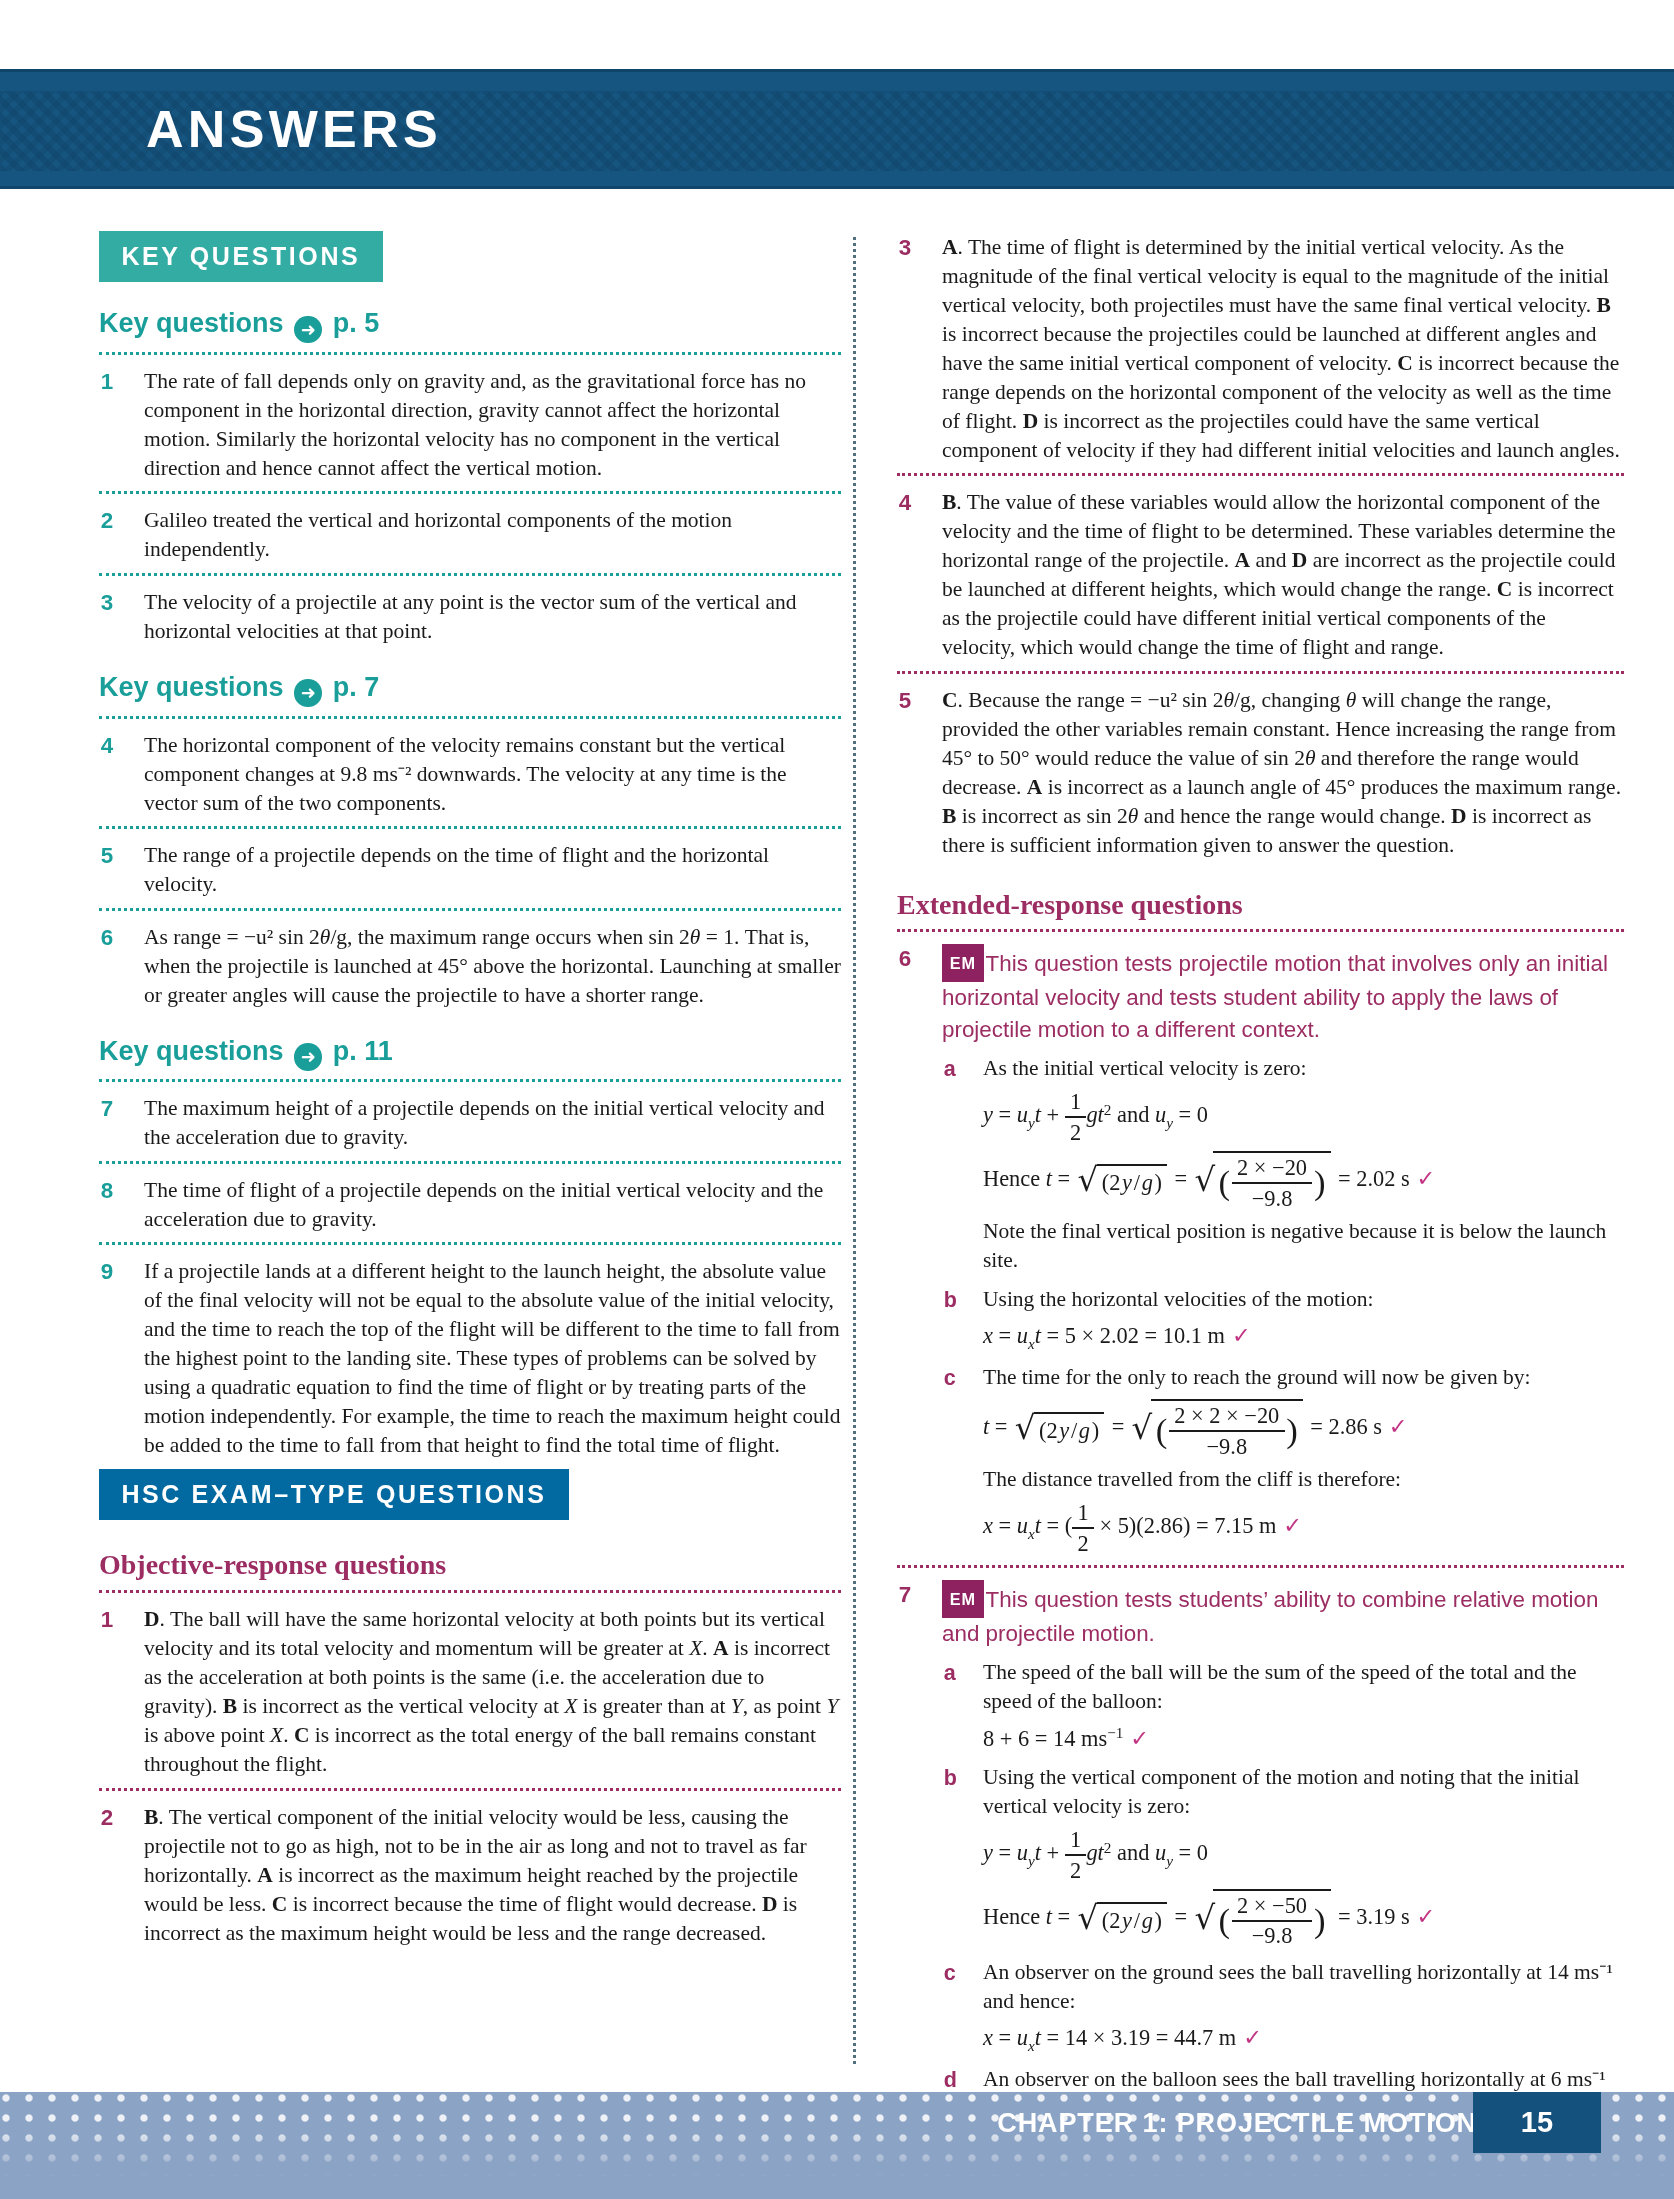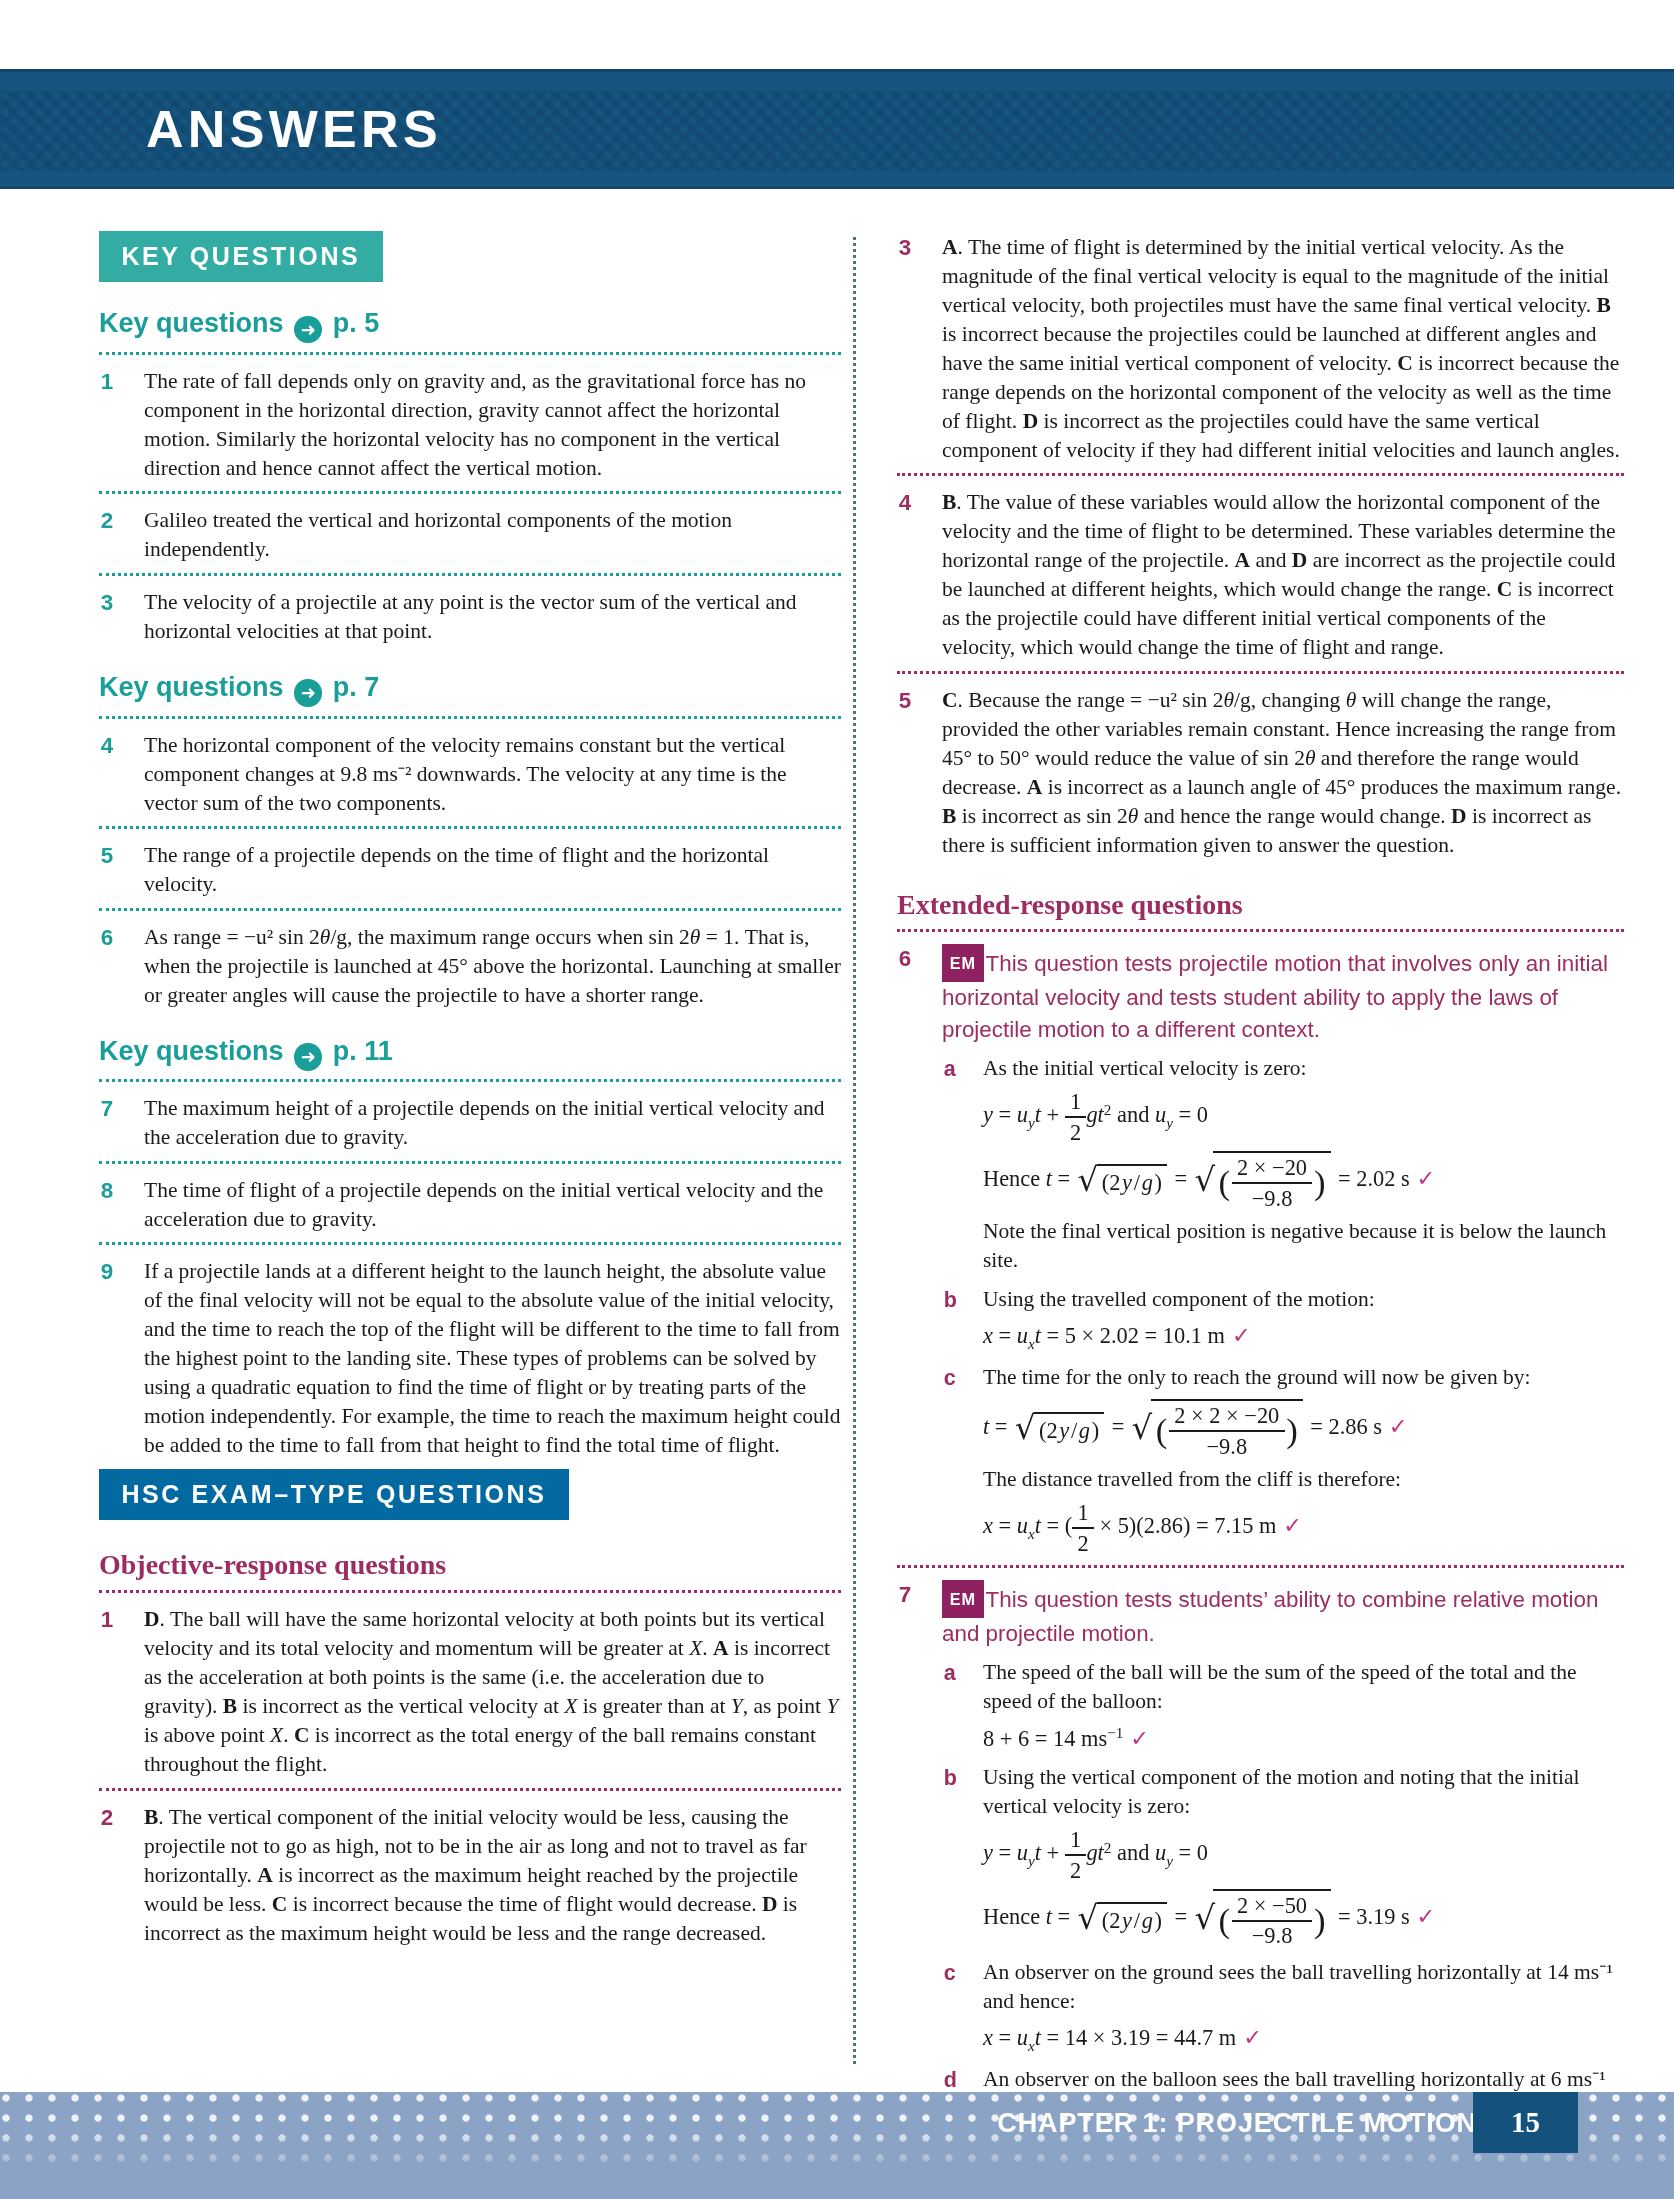--- a/index.html
+++ b/index.html
@@ -63,22 +63,22 @@
   .bigpar{font-size:1.55em;font-weight:normal;vertical-align:middle;}
   .check{color:#c23383;font-family:"DejaVu Sans",sans-serif;font-weight:bold;font-size:22.4px;margin-left:6.9px;}
 
   
   .footer-band{position:absolute;left:0;top:2092px;width:100%;height:107px;background-color:#8ba3c5;
       background-image:linear-gradient(to bottom,rgba(139,163,197,0) 0%,rgba(139,163,197,0) 30%,#8ba3c5 80%),
         radial-gradient(circle at 6px 6px,rgba(255,255,255,.85) 3px,rgba(255,255,255,0) 4.3px);
       background-size:auto,23px 20px;padding-left:46px;}
   .footer-chapter{position:absolute;right:243px;top:16.3px;color:#fff;font-family:"Liberation Sans",sans-serif;
       font-weight:bold;font-size:27px;letter-spacing:0.9px;}
-  .footer-page{position:absolute;left:1473px;top:0;width:105px;height:61px;background:#15517d;color:#fff;
-      text-align:center;line-height:61px;font-family:Liberation Serif, serif;font-weight:bold;font-size:29px;}
+  .footer-page{position:absolute;left:1473px;top:0;width:128px;height:61px;background:#15517d;color:#fff;
+      text-align:center;line-height:61px;font-family:Liberation Sans, sans-serif;font-weight:bold;font-size:29px;}
 </style>
 </head>
 <body>
 
 <div class="page">
   <div class="header-band">
     <div class="answers-title">ANSWERS</div>
   </div>
 
   <div class="col-left" id="col-left"><div class="badge teal">KEY QUESTIONS</div><div class="kq-head"><span>Key questions </span><span class="arrow">➜</span><span> p. 5</span></div><div class="rule"></div><div class="item teal"><span class="num">1</span><span class="body">The rate of fall depends only on gravity and, as the gravitational force has no component in the horizontal direction, gravity cannot affect the horizontal motion. Similarly the horizontal velocity has no component in the vertical direction and hence cannot affect the vertical motion.</span></div><div class="rule"></div><div class="item teal"><span class="num">2</span><span class="body">Galileo treated the vertical and horizontal components of the motion independently.</span></div><div class="rule"></div><div class="item teal"><span class="num">3</span><span class="body">The velocity of a projectile at any point is the vector sum of the vertical and horizontal velocities at that point.</span></div><div class="kq-head"><span>Key questions </span><span class="arrow">➜</span><span> p. 7</span></div><div class="rule"></div><div class="item teal"><span class="num">4</span><span class="body">The horizontal component of the velocity remains constant but the vertical component changes at 9.8 ms⁻² downwards. The velocity at any time is the vector sum of the two components.</span></div><div class="rule"></div><div class="item teal"><span class="num">5</span><span class="body">The range of a projectile depends on the time of flight and the horizontal velocity.</span></div><div class="rule"></div><div class="item teal"><span class="num">6</span><span class="body">As range = −u² sin 2<i>θ</i>/g, the maximum range occurs when sin 2<i>θ</i> = 1. That is, when the projectile is launched at 45° above the horizontal. Launching at smaller or greater angles will cause the projectile to have a shorter range.</span></div><div class="kq-head"><span>Key questions </span><span class="arrow">➜</span><span> p. 11</span></div><div class="rule"></div><div class="item teal"><span class="num">7</span><span class="body">The maximum height of a projectile depends on the initial vertical velocity and the acceleration due to gravity.</span></div><div class="rule"></div><div class="item teal"><span class="num">8</span><span class="body">The time of flight of a projectile depends on the initial vertical velocity and the acceleration due to gravity.</span></div><div class="rule"></div><div class="item teal"><span class="num">9</span><span class="body">If a projectile lands at a different height to the launch height, the absolute value of the final velocity will not be equal to the absolute value of the initial velocity, and the time to reach the top of the flight will be different to the time to fall from the highest point to the landing site. These types of problems can be solved by using a quadratic equation to find the time of flight or by treating parts of the motion independently. For example, the time to reach the maximum height could be added to the time to fall from that height to find the total time of flight.</span></div><div class="badge purple">HSC EXAM–TYPE QUESTIONS</div><div class="sub-head">Objective-response questions</div><div class="rule purple"></div><div class="item purple"><span class="num">1</span><span class="body"><b>D</b>. The ball will have the same horizontal velocity at both points but its vertical velocity and its total velocity and momentum will be greater at <i>X</i>. <b>A</b> is incorrect as the acceleration at both points is the same (i.e. the acceleration due to gravity). <b>B</b> is incorrect as the vertical velocity at <i>X</i> is greater than at <i>Y</i>, as point <i>Y</i> is above point <i>X</i>. <b>C</b> is incorrect as the total energy of the ball remains constant throughout the flight.</span></div><div class="rule purple"></div><div class="item purple"><span class="num">2</span><span class="body"><b>B</b>. The vertical component of the initial velocity would be less, causing the projectile not to go as high, not to be in the air as long and not to travel as far horizontally. <b>A</b> is incorrect as the maximum height reached by the projectile would be less. <b>C</b> is incorrect because the time of flight would decrease. <b>D</b> is incorrect as the maximum height would be less and the range decreased.</span></div></div>
@@ -110,21 +110,21 @@
                     <span class="fn">2 × −20</span>
                     <span class="fd">−9.8</span>
                   </span>
                   <span class="bigpar">)</span>
                 </span>
               </span> = 2.02 s<span class="check">✓</span></div>
             <div class="ptext">Note the final vertical position is negative because it is below the launch site.</div>
           </div>
           <div class="part">
             <span class="letter">b</span>
-            <div class="ptext">Using the travelled component of the motion:</div>
+            <div class="ptext">Using the horizontal velocities of the motion:</div>
             <div class="eq"><i>x</i> = <i>u</i><span class="sub">x</span><i>t</i> = 5 × 2.02 = 10.1 m<span class="check">✓</span></div>
           </div>
           <div class="part">
             <span class="letter">c</span>
             <div class="ptext">The time for the only to reach the ground will now be given by:</div>
             <div class="eq"><i>t</i> = <span class="sqrt">
                 <span class="sign">√</span>
                 <span class="rad">(2<i>y</i>/<i>g</i>)</span>
               </span> = <span class="sqrt">
                 <span class="sign">√</span>

